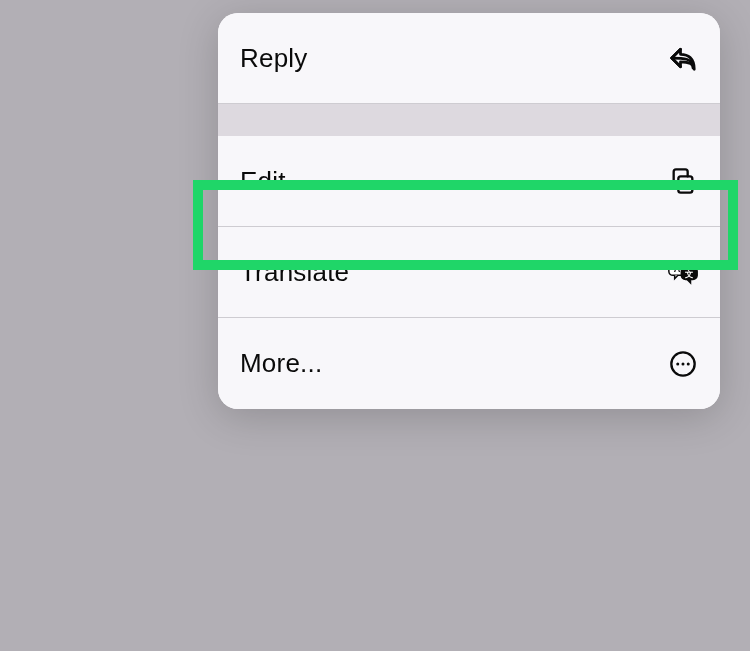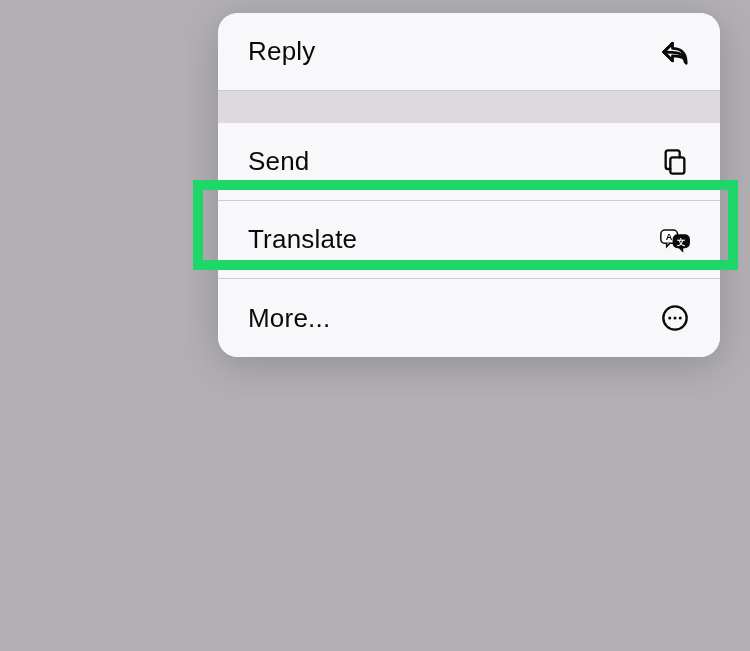--- a/index.html
+++ b/index.html
@@ -22,22 +22,22 @@
       width: 502px;
       background: #f4f3f6;
       border-radius: 20px;
       overflow: hidden;
       box-shadow: 0 8px 40px rgba(0,0,0,0.18);
     }
     .menu-item {
       display: flex;
       align-items: center;
       justify-content: space-between;
-      padding: 0 30px;
-      height: 78px;
+      padding: 0 22px;
+      height: 91px;
       background: #f8f7fa;
       cursor: pointer;
       border-bottom: 1px solid #ceccd1;
     }
     .menu-item:last-child {
       border-bottom: none;
       text-align: center;
     }
     .menu-item .label {
       font-size: 26px;
@@ -88,21 +88,21 @@
     </span>
   </div>
 
   <div class="section-gap"></div>
 
 
 
   <div class="section-gap"></div>
 
   <div class="menu-item">
-    <span class="label">Send</span>
+    <span class="label">Edit</span>
     <span class="icon">
       <svg width="28" height="28" viewBox="0 0 24 24" fill="none" stroke="currentColor" stroke-width="2" stroke-linecap="round" stroke-linejoin="round">
         <rect x="8" y="8" width="12" height="14" rx="2"></rect>
         <path d="M16 8 V4 a2 2 0 0 0 -2 -2 H6 a2 2 0 0 0 -2 2 v12 a2 2 0 0 0 2 2 h2"></path>
       </svg>
     </span>
   </div>
 
   <div class="menu-item">
     <span class="label">Translate</span>

